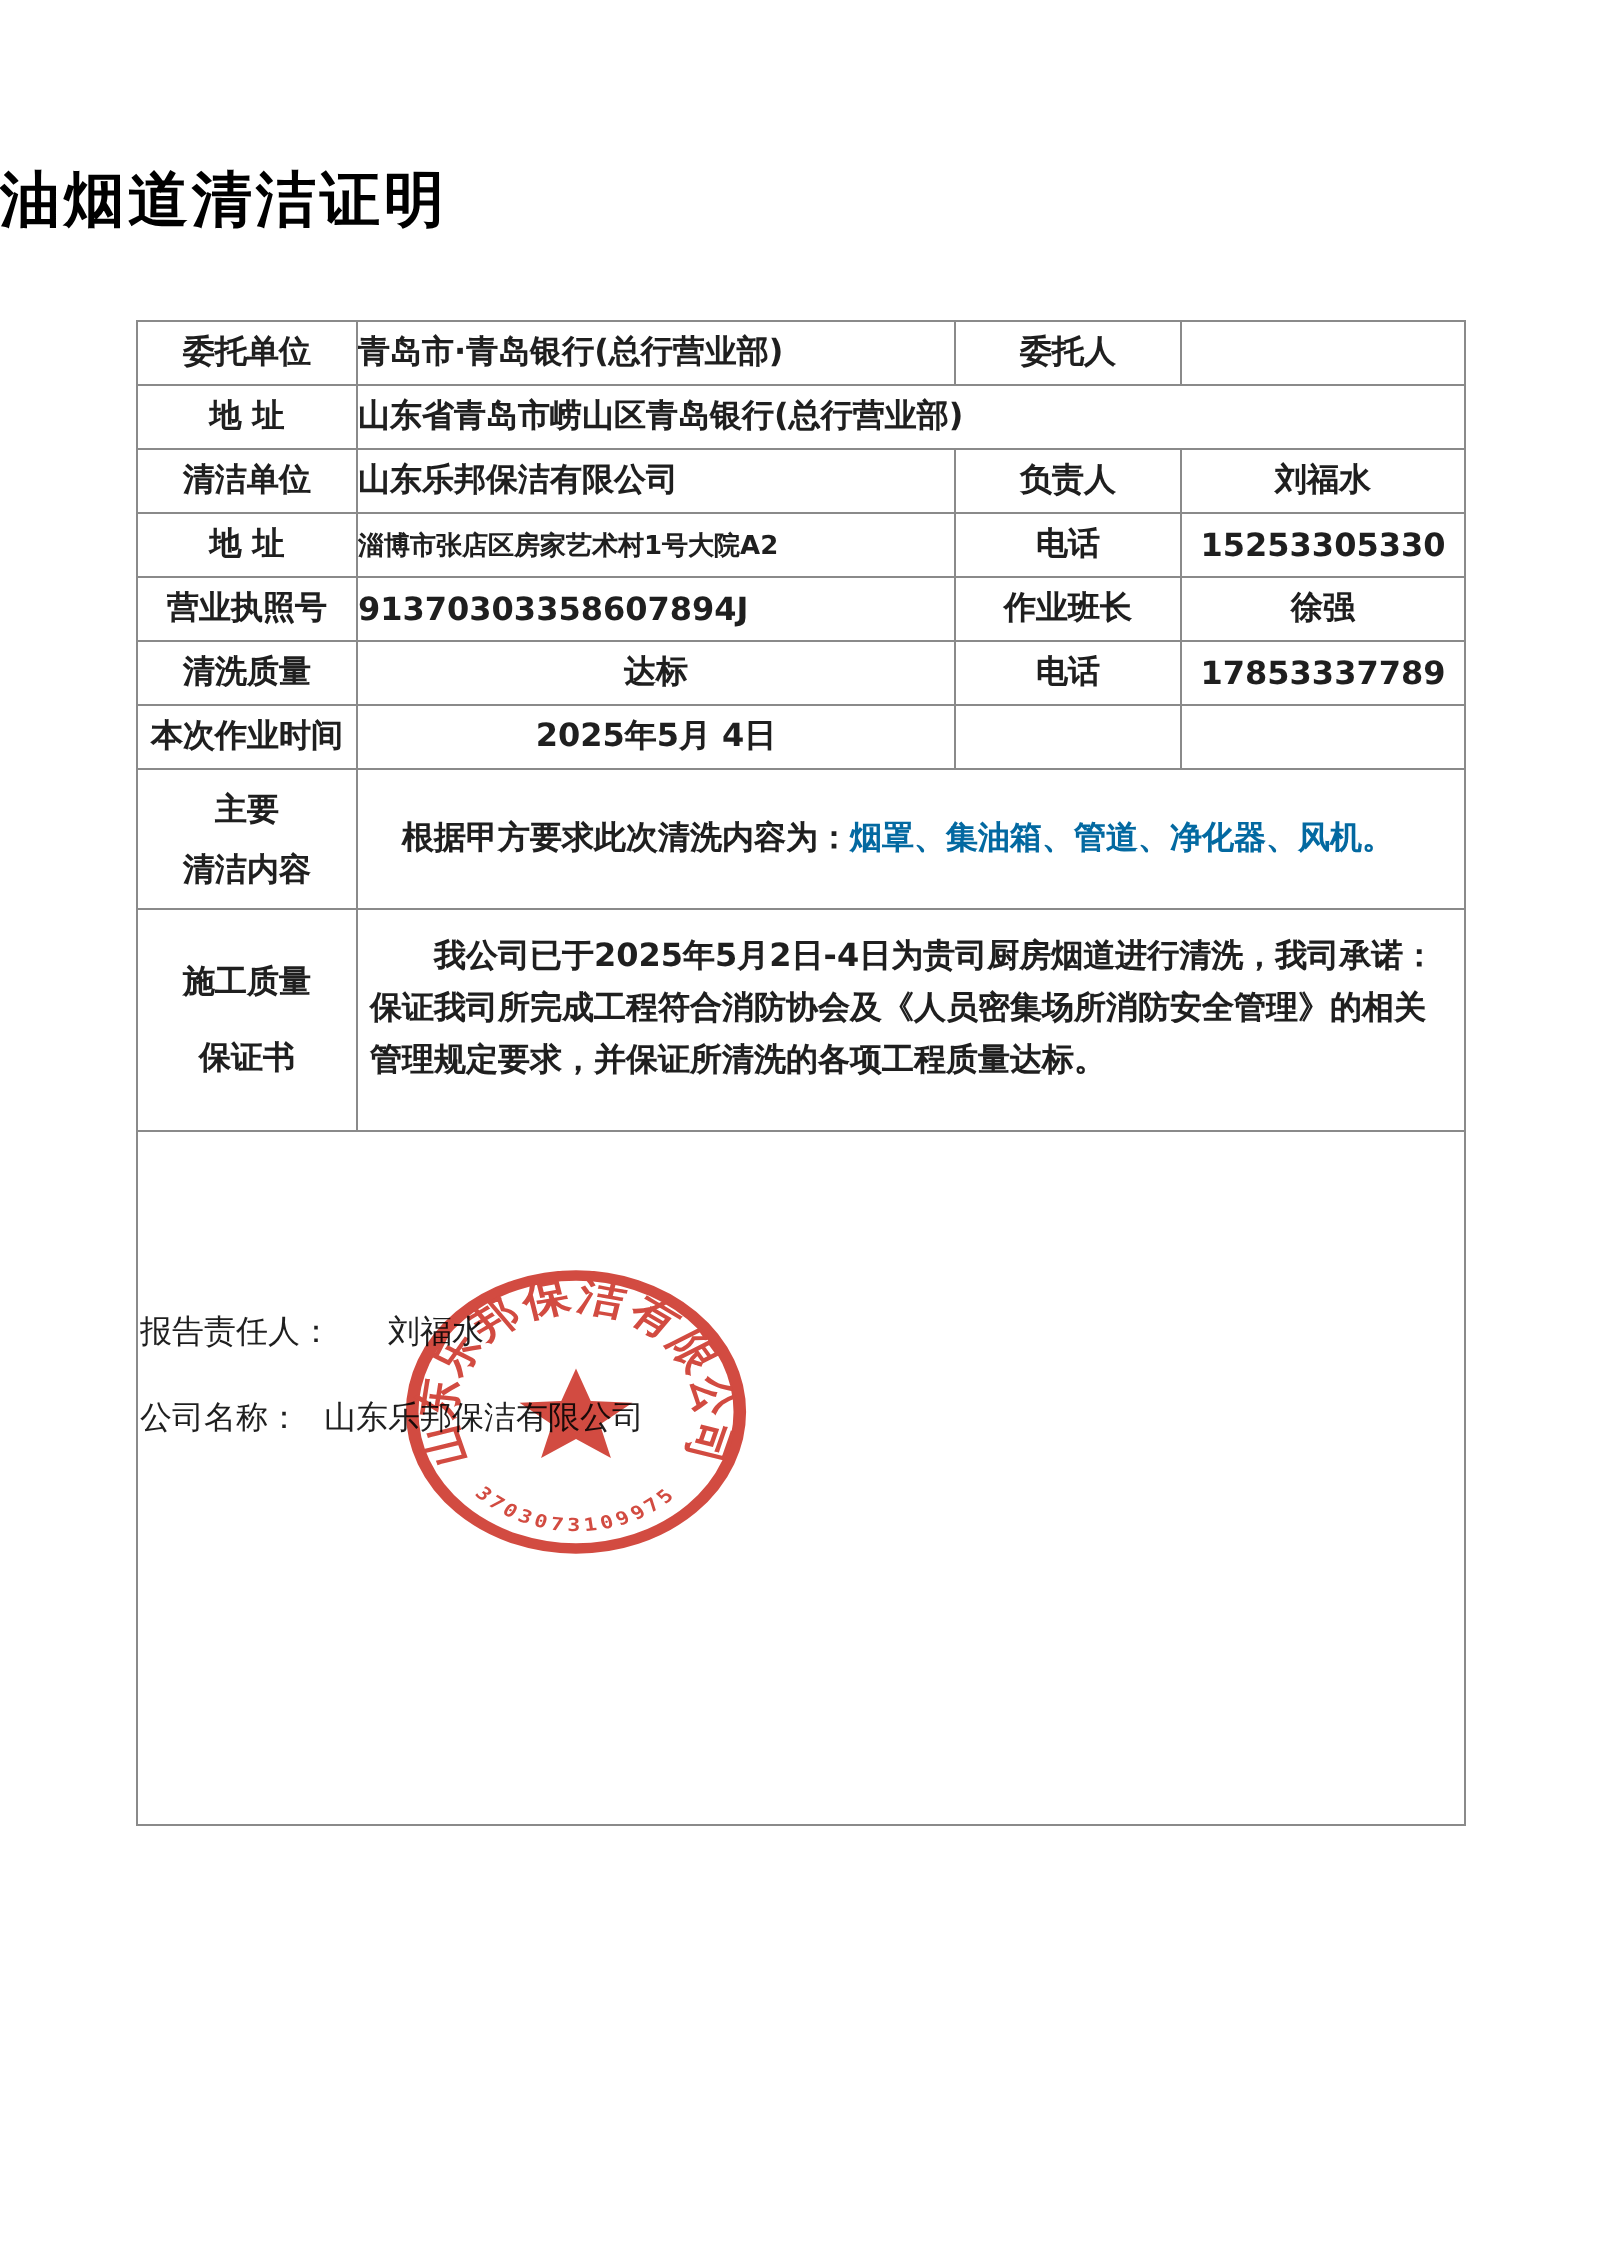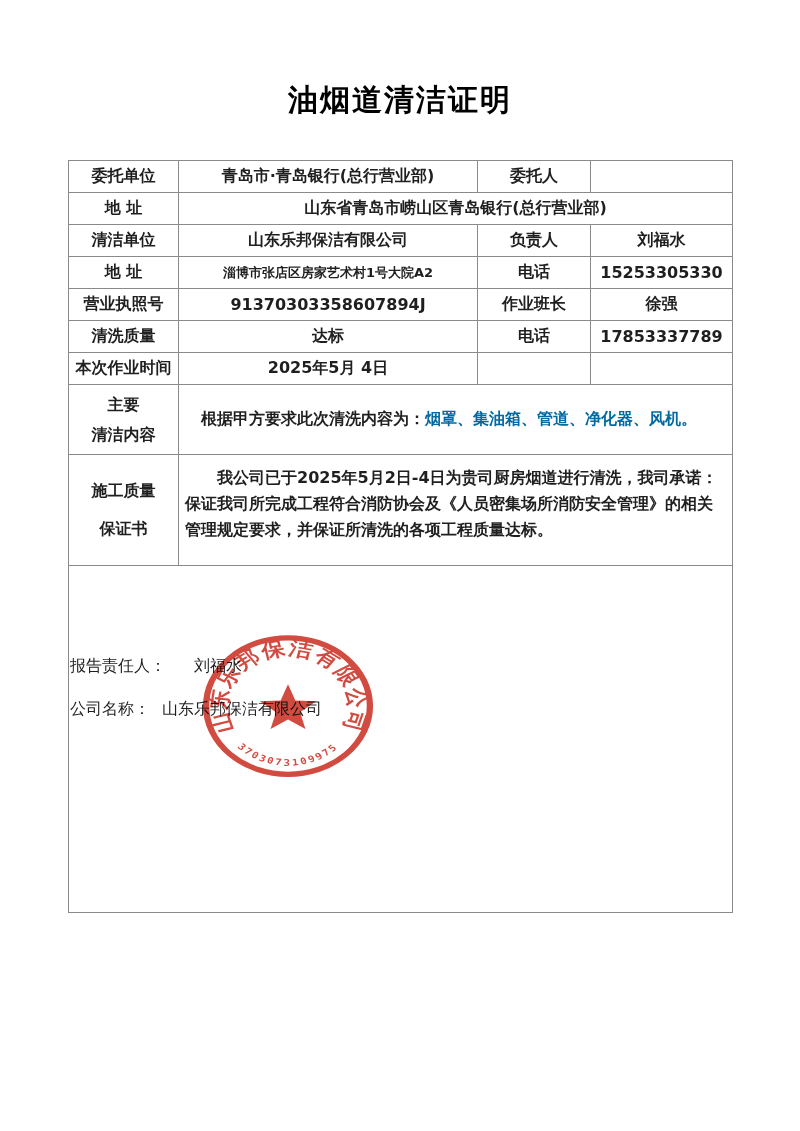--- a/index.html
+++ b/index.html
@@ -6,21 +6,20 @@
   .page{
     position:relative;
     width:800px;height:1131px;
     background:#ffffff;
     font-family:"DejaVu Sans","Liberation Sans",sans-serif;
     color:#1f1f1f;
     overflow:hidden;
   }
   .doc-title{
     position:absolute;top:80px;left:0;width:100%;
-    text-align:center;
     font-size:30px;font-weight:bold;
     letter-spacing:2px;
     color:#000;
   }
   table.cert{
     position:absolute;top:160px;left:68px;
     width:664px;
     border-collapse:collapse;
     table-layout:fixed;
     font-size:16px;
@@ -30,21 +29,21 @@
     border:1px solid #8a8a8a;
     padding:0;
     vertical-align:middle;
     overflow:hidden;
   }
   tr.h32{height:32px;}
   tr.h70{height:70px;}
   tr.h103{height:111px;}
   tr.h347{height:347px;}
   td.lbl{text-align:center;}
-  td.val{text-align:center;padding-left:6px;margin-left:24px;}
+  td.val{text-align:left;padding-left:6px;margin-left:24px;}
   td.ctr{text-align:center;}
   td.small{font-size:13px;}
   .two-line{line-height:30px;text-align:center;}
   .two-line.wide{line-height:38px;}
   .content-line{padding-left:22px;}
   .red{color:#0369a1;}
   .guarantee-text{
     padding:10px 8px 0 6px;
     line-height:26px;
     text-indent:2em;

